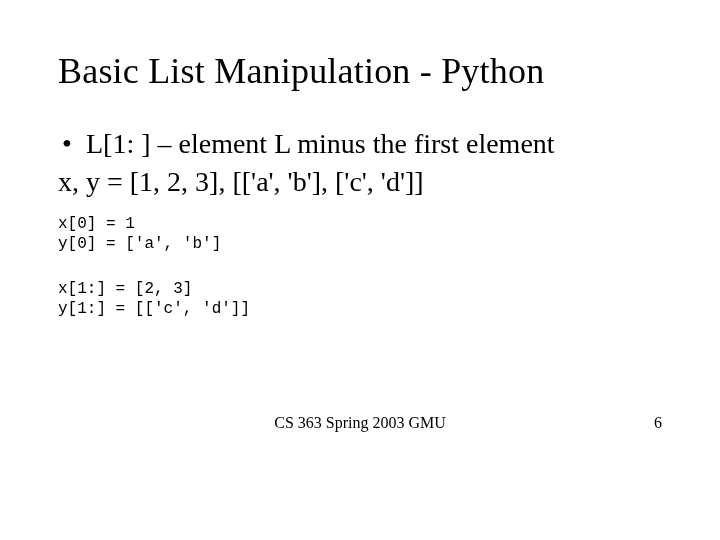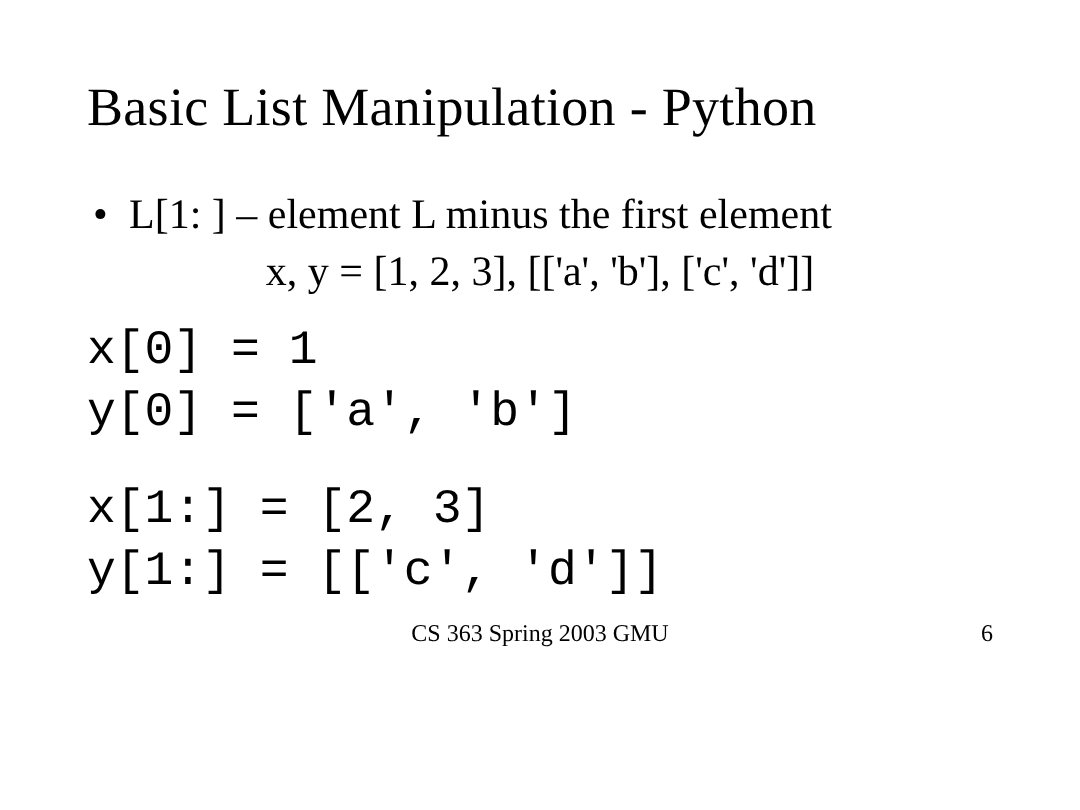--- a/index.html
+++ b/index.html
@@ -42,25 +42,24 @@
   ul.bullets li::before {
     content: "•";
     position: absolute;
     left: 4px;
     top: 0;
     font-size: 28px;
     line-height: 1.28;
   }
   .line {
     margin: 0 0 2px 0;
-    text-align: center;
   }
   .code-block {
     font-family: "Courier New", Courier, monospace;
-    font-size: 32px;
+    font-size: 16px;
     line-height: 1.28;
     margin: 14px 0 0 0;
     white-space: pre;
   }
   .code-block + .code-block {
     margin-top: 24px;
     font-family: Liberation Mono, monospace;
   }
   .footer {
     position: absolute;

